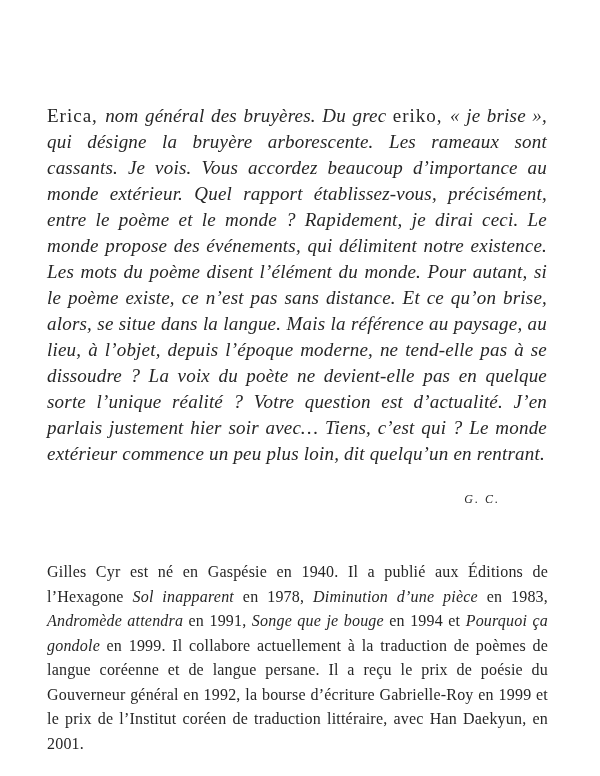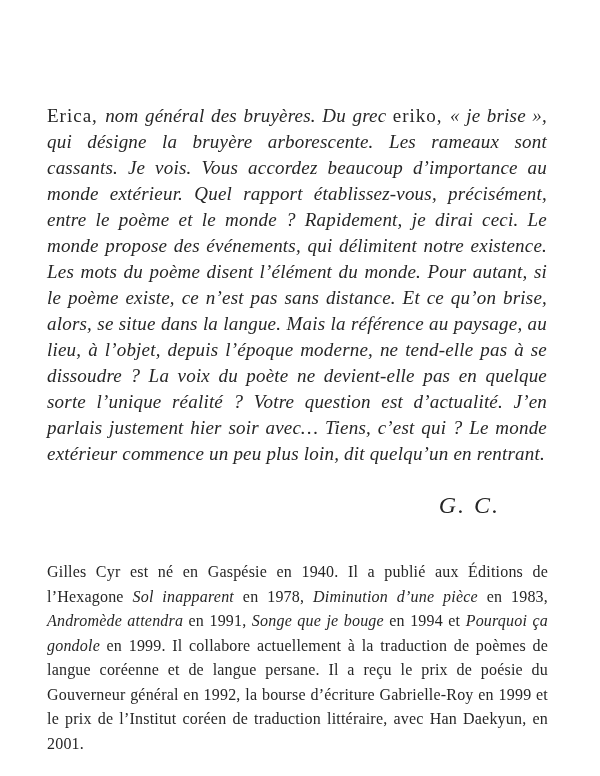--- a/index.html
+++ b/index.html
@@ -28,21 +28,21 @@
     letter-spacing: 0.2px;
   }
   .dialogue .rm {
     font-style: normal;
     letter-spacing: 1px;
   }
   .signature {
     position: absolute;
     top: 492px;
     right: 56px;
-    font-size: 24px;
+    font-size: 12px;
     font-style: italic;
     letter-spacing: 2px;
   }
   .bio {
     position: absolute;
     left: 47px;
     top: 544px;
     width: 501px;
     font-size: 16px;
     line-height: 24.5px;

